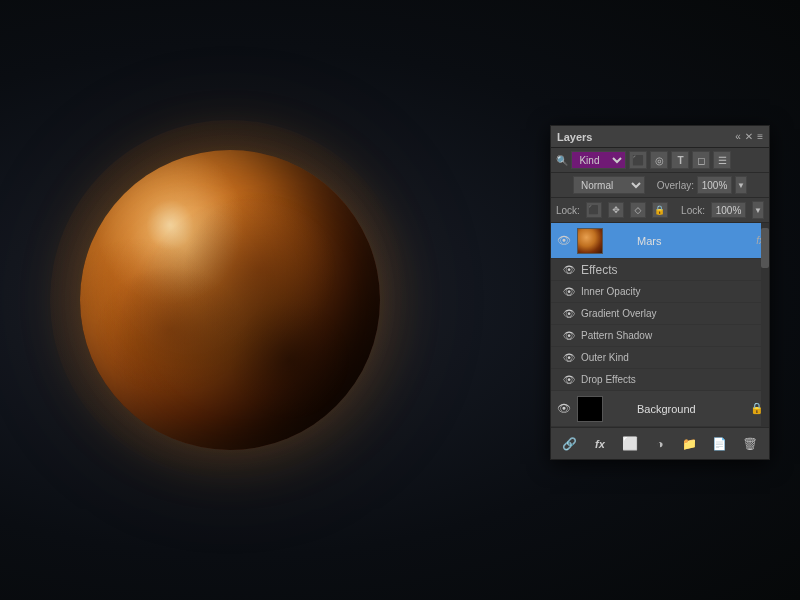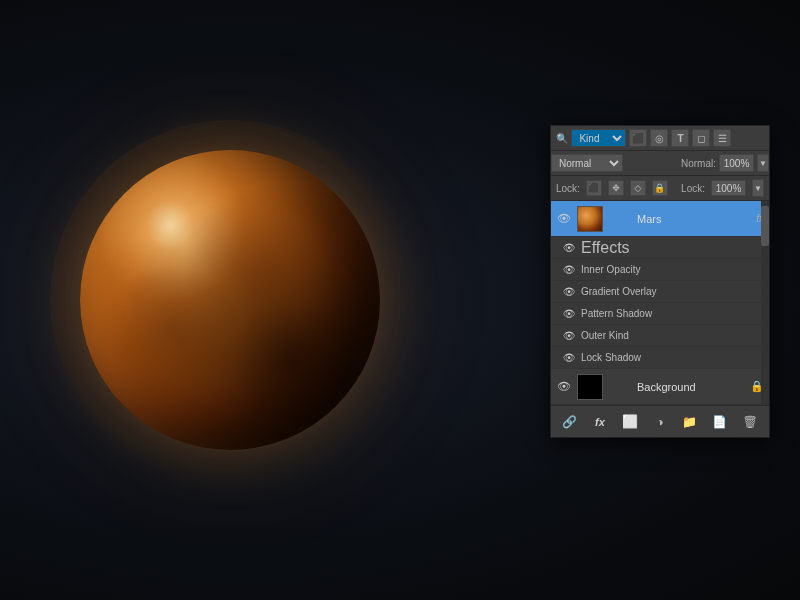--- a/index.html
+++ b/index.html
@@ -131,21 +131,21 @@
     }
 
     .search-icon-wrap {
       display: flex;
       align-items: center;
       color: #aaa;
       font-size: 10px;
     }
 
     .kind-select {
-      background: #0369a1;
+      background: #701a75;
       border: 1px solid #444;
       color: #ccc;
       font-size: 10px;
       padding: 1px 3px;
       height: 18px;
       width: 55px;
       cursor: pointer;
     }
 
     .toolbar-icon-btn {
@@ -159,21 +159,21 @@
       color: #bbb;
       font-size: 10px;
       cursor: pointer;
       flex-shrink: 0;
     }
 
     
     .blend-row {
       display: flex;
       align-items: center;
-      padding: 3px 0;
+      padding: 3px 22px;
       gap: 3px;
       border-bottom: 1px solid #2a2a2a;
     }
 
     .blend-select {
       background: #555;
       border: 1px solid #444;
       color: #ccc;
       font-size: 10px;
       padding: 1px 3px;
@@ -349,21 +349,21 @@
       align-items: center;
       padding: 1px 5px 1px 28px;
       height: 22px;
       cursor: pointer;
       border-bottom: 1px solid #333;
       background: #383838;
     }
 
     .effects-label {
       color: #bbb;
-      font-size: 16px;
+      font-size: 12px;
       text-align: right;
     }
 
     
     .bottom-toolbar {
       display: flex;
       align-items: center;
       justify-content: space-around;
       padding: 5px 4px;
       background: #3c3c3c;
@@ -409,38 +409,46 @@
 
 <div class="canvas-area"></div>
 
 <div class="mars-container">
   <div class="mars-glow"></div>
   <div class="mars"></div>
 </div>
 
 <div class="ps-panel">
 
+  <div class="panel-titlebar">
+    <span class="panel-title">Layers</span>
+    <div class="panel-controls">
+      <span class="panel-btn">«</span>
+      <span class="panel-btn">✕</span>
+      <span class="panel-btn">≡</span>
+    </div>
+  </div>
 
   <div class="toolbar-row">
     <div class="search-icon-wrap">🔍</div>
     <select class="kind-select">
       <option>Kind</option>
     </select>
     <div class="toolbar-icon-btn">⬛</div>
     <div class="toolbar-icon-btn">◎</div>
     <div class="toolbar-icon-btn" style="font-weight:bold;">T</div>
     <div class="toolbar-icon-btn">◻</div>
     <div class="toolbar-icon-btn">☰</div>
   </div>
 
   <div class="blend-row">
     <select class="blend-select">
       <option>Normal</option>
     </select>
-    <span class="opacity-label">Normal:</span>
+    <span class="opacity-label">Overlay:</span>
     <div class="opacity-value">100%</div>
     <div class="dropdown-arrow">▼</div>
   </div>
 
   <div class="lock-row">
     <span class="lock-label">Lock:</span>
     <div class="lock-btn">⬛</div>
     <div class="lock-btn">✥</div>
     <div class="lock-btn">◇</div>
     <div class="lock-btn">🔒</div>
@@ -480,21 +488,21 @@
         <span class="effect-name">Pattern Shadow</span>
       </div>
 
       <div class="effect-item">
         <div class="eye-icon" style="margin-left:-10px; margin-right:4px; font-size:10px;">👁</div>
         <span class="effect-name">Outer Kind</span>
       </div>
 
       <div class="effect-item">
         <div class="eye-icon" style="margin-left:-10px; margin-right:4px; font-size:10px;">👁</div>
-        <span class="effect-name">Lock Shadow</span>
+        <span class="effect-name">Drop Effects</span>
       </div>
     </div>
 
     <div class="layer-item">
       <div class="eye-icon">👁</div>
       <div class="layer-thumb layer-thumb-bg"></div>
       <span class="layer-name">Background</span>
       <span class="layer-lock-icon">🔒</span>
     </div>
 

